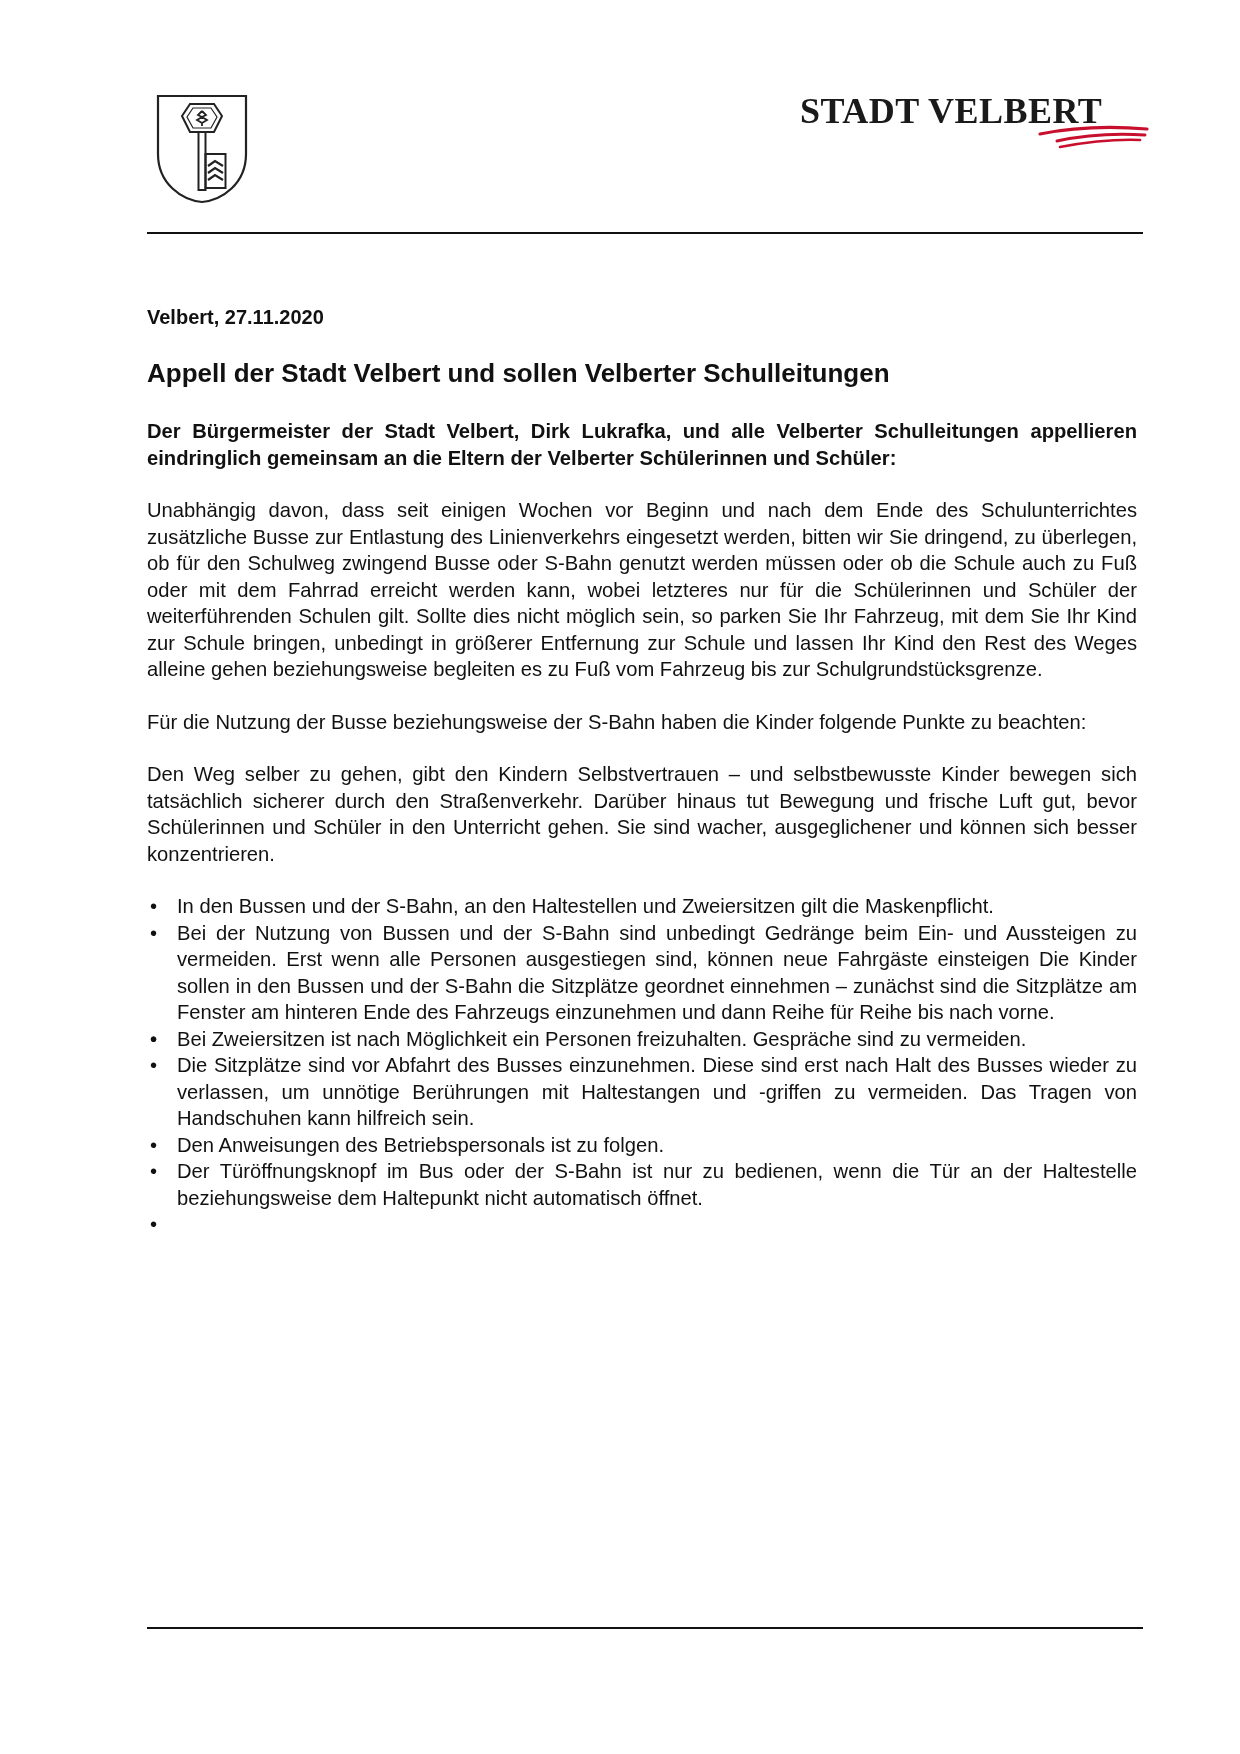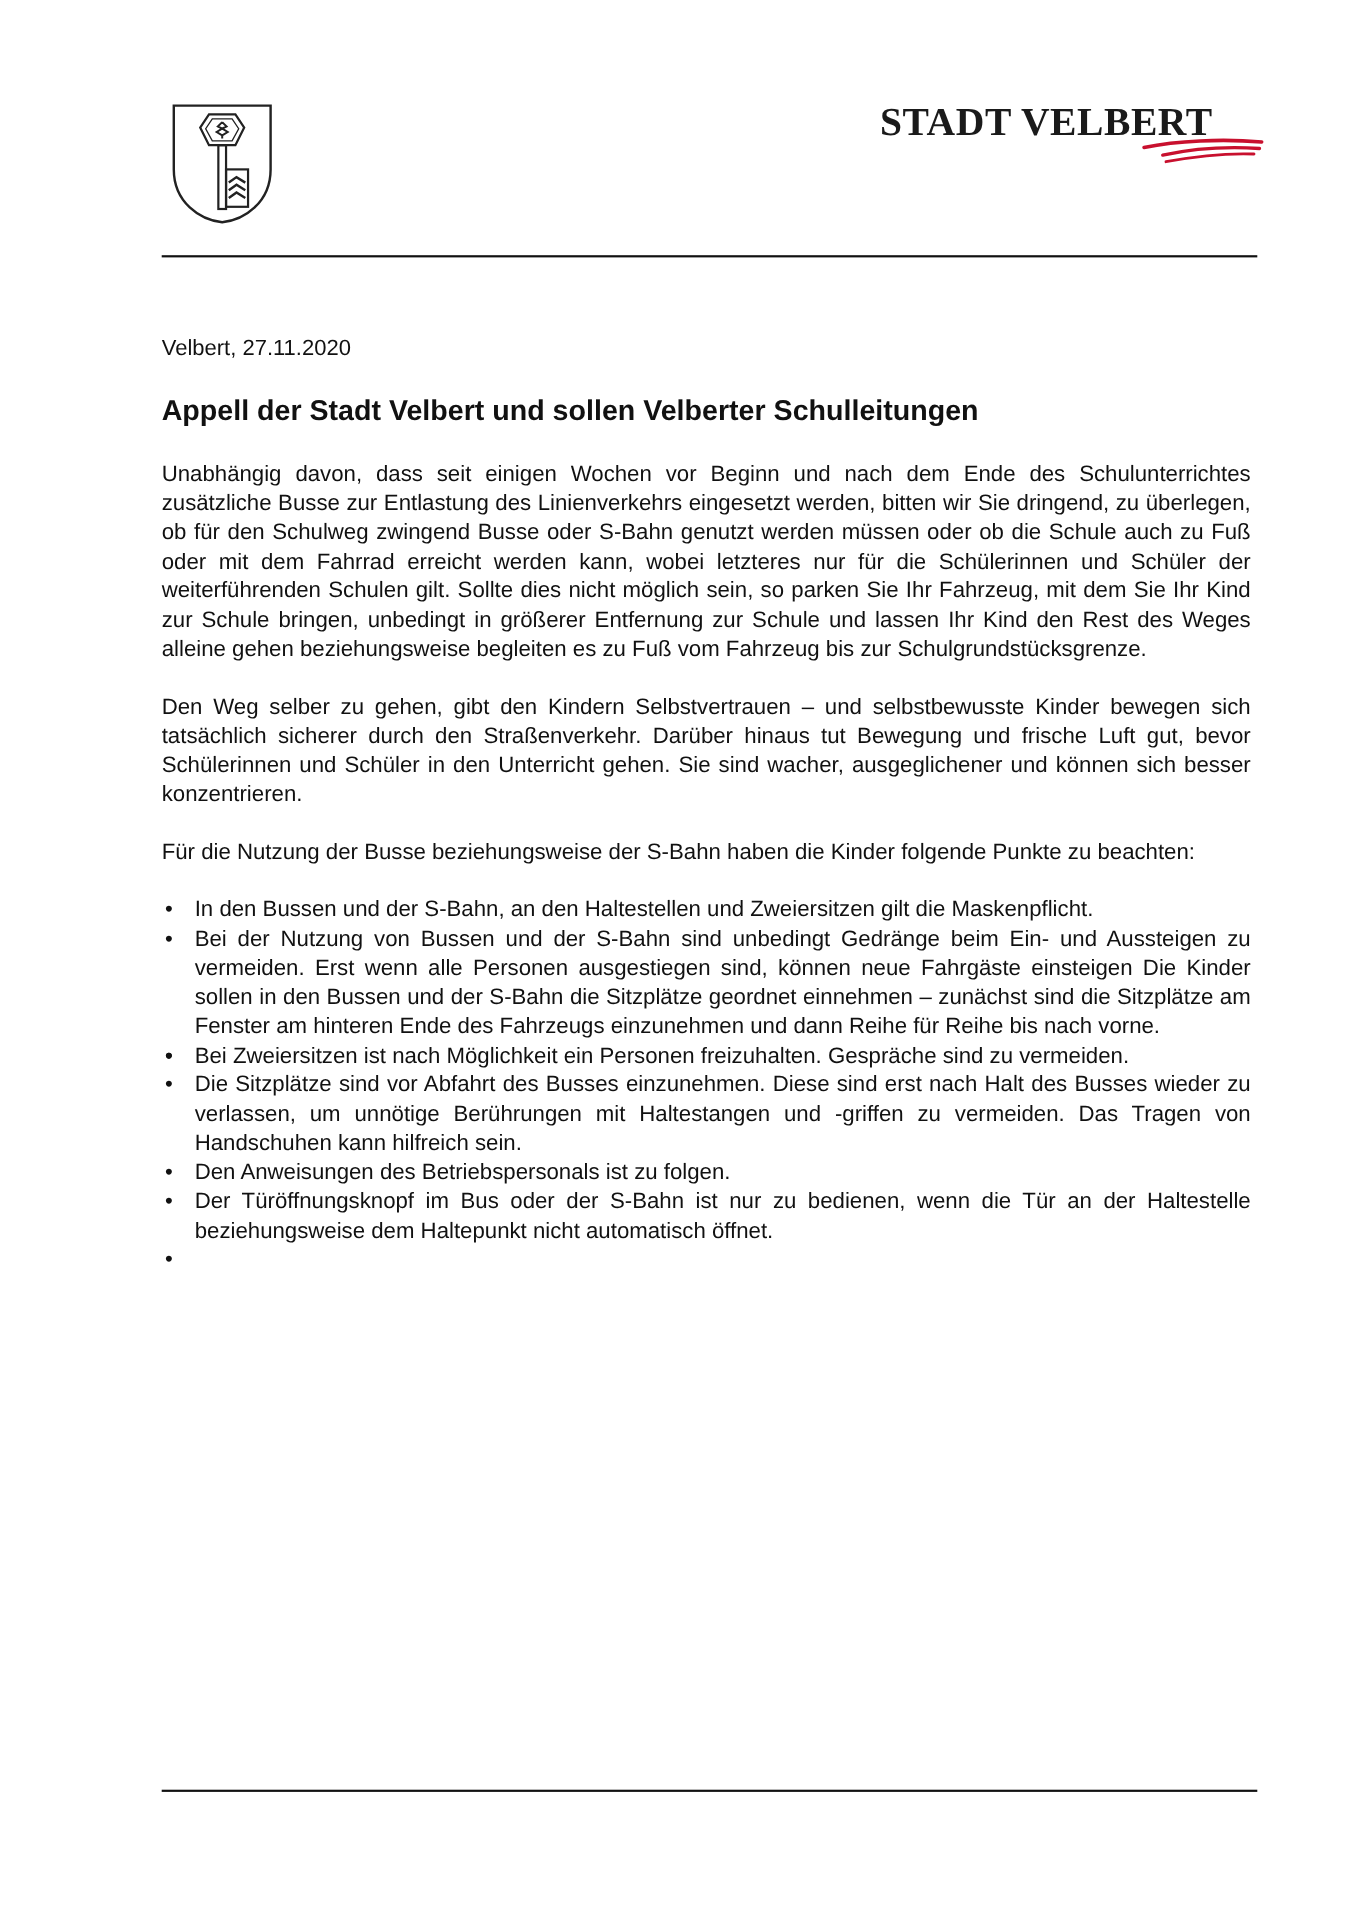--- a/index.html
+++ b/index.html
@@ -10,21 +10,21 @@
   .crest { position: absolute; left: 152px; top: 92px; width: 100px; height: 112px; }
   .logo { position: absolute; left: 800px; top: 90px; width: 350px; height: 60px; font-family: Liberation Serif, serif; }
   .logo-text {
     position: absolute; left: 0; top: 0; font-weight: bold; font-size: 36px;
     letter-spacing: 0.5px; color: #1a1a1a; white-space: nowrap;
   }
   .logo-swoosh { position: absolute; left: 235px; top: 30px; width: 115px; height: 30px; }
   .rule { position: absolute; left: 147px; width: 996px; height: 2px; background: #111; }
   .rule.top { top: 232px; }
   .rule.bottom { top: 1627px; }
-  .dateline { position: absolute; left: 147px; top: 306px; font-size: 20px; font-weight: normal; }
+  .dateline { position: absolute; left: 147px; top: 306px; font-size: 20px; font-weight: bold; }
   .title { position: absolute; left: 147px; top: 358px; font-size: 26px; font-weight: bold; }
   .content { position: absolute; left: 147px; top: 418px; width: 990px; font-size: 20.2px; line-height: 26.5px; }
   .lead { font-weight: bold; text-align: justify; margin: 0 0 26px 0; }
   .para { text-align: justify; margin: 0 0 26px 0; }
   ul.rules { list-style: none; margin: 0; padding: 0; }
   ul.rules li { position: relative; padding-left: 30px; text-align: justify; }
   ul.rules li .bullet { position: absolute; left: 3px; top: 0; }
 </style>
 </head>
 <body>
@@ -47,23 +47,24 @@
     <path d="M25 27 C52 22 78 19 105 20" fill="none" stroke="#c8102e" stroke-width="2.6" stroke-linecap="round"></path>
   </svg>
 </div>
 
 <div class="rule top"></div>
 
 <div class="dateline">Velbert, 27.11.2020</div>
 <h1 class="title" style="margin:0;">Appell der Stadt Velbert und sollen Velberter Schulleitungen</h1>
 
 <div class="content">
+  <p class="lead">Der Bürgermeister der Stadt Velbert, Dirk Lukrafka, und alle Velberter Schulleitungen appellieren eindringlich gemeinsam an die Eltern der Velberter Schülerinnen und Schüler:</p>
   <p class="para">Unabhängig davon, dass seit einigen Wochen vor Beginn und nach dem Ende des Schulunterrichtes zusätzliche Busse zur Entlastung des Linienverkehrs eingesetzt werden, bitten wir Sie dringend, zu überlegen, ob für den Schulweg zwingend Busse oder S-Bahn genutzt werden müssen oder ob die Schule auch zu Fuß oder mit dem Fahrrad erreicht werden kann, wobei letzteres nur für die Schülerinnen und Schüler der weiterführenden Schulen gilt. Sollte dies nicht möglich sein, so parken Sie Ihr Fahrzeug, mit dem Sie Ihr Kind zur Schule bringen, unbedingt in größerer Entfernung zur Schule und lassen Ihr Kind den Rest des Weges alleine gehen beziehungsweise begleiten es zu Fuß vom Fahrzeug bis zur Schulgrundstücksgrenze.</p>
+  <p class="para">Für die Nutzung der Busse beziehungsweise der S-Bahn haben die Kinder folgende Punkte zu beachten:</p>
   <p class="para">Den Weg selber zu gehen, gibt den Kindern Selbstvertrauen – und selbstbewusste Kinder bewegen sich tatsächlich sicherer durch den Straßenverkehr. Darüber hinaus tut Bewegung und frische Luft gut, bevor Schülerinnen und Schüler in den Unterricht gehen. Sie sind wacher, ausgeglichener und können sich besser konzentrieren.</p>
-  <p class="para">Für die Nutzung der Busse beziehungsweise der S-Bahn haben die Kinder folgende Punkte zu beachten:</p>
   <ul class="rules">
     <li><span class="bullet">•</span><span>In den Bussen und der S-Bahn, an den Haltestellen und Zweiersitzen gilt die Maskenpflicht.</span></li>
     <li><span class="bullet">•</span><span>Bei der Nutzung von Bussen und der S-Bahn sind unbedingt Gedränge beim Ein- und Aussteigen zu vermeiden. Erst wenn alle Personen ausgestiegen sind, können neue Fahrgäste einsteigen Die Kinder sollen in den Bussen und der S-Bahn die Sitzplätze geordnet einnehmen – zunächst sind die Sitzplätze am Fenster am hinteren Ende des Fahrzeugs einzunehmen und dann Reihe für Reihe bis nach vorne.</span></li>
     <li><span class="bullet">•</span></li>
     <li><span class="bullet">•</span><span>Bei Zweiersitzen ist nach Möglichkeit ein Personen freizuhalten. Gespräche sind zu vermeiden.</span></li>
     <li><span class="bullet">•</span><span>Die Sitzplätze sind vor Abfahrt des Busses einzunehmen. Diese sind erst nach Halt des Busses wieder zu verlassen, um unnötige Berührungen mit Haltestangen und -griffen zu vermeiden. Das Tragen von Handschuhen kann hilfreich sein.</span></li>
     <li><span class="bullet">•</span><span>Den Anweisungen des Betriebspersonals ist zu folgen.</span></li>
     <li><span class="bullet">•</span><span>Der Türöffnungsknopf im Bus oder der S-Bahn ist nur zu bedienen, wenn die Tür an der Haltestelle beziehungsweise dem Haltepunkt nicht automatisch öffnet.</span></li>
     <li><span class="bullet">•</span></li>
   </ul>

